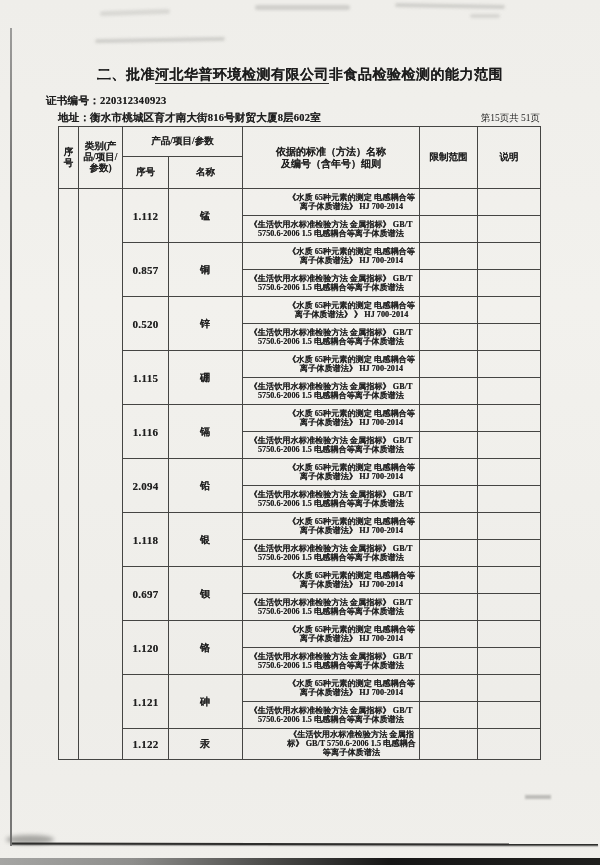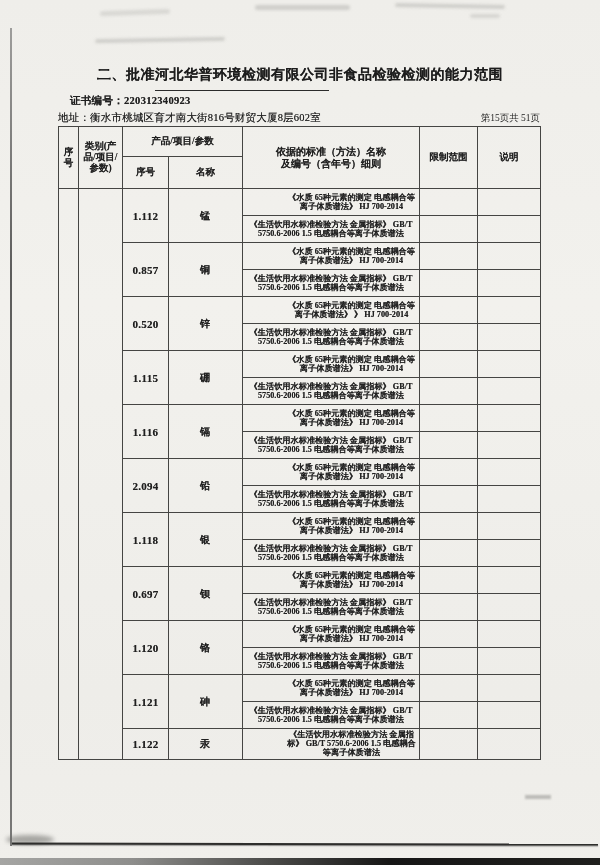--- a/index.html
+++ b/index.html
@@ -43,32 +43,32 @@
   .mid-smudge { left:525px; top:795px; width:26px; height:4px; background:rgba(110,110,108,.4); filter:blur(1px); }
   
   .title {
     position:absolute; top:66px; left:0; width:600px;
     text-align:center; font-size:14px; font-weight:600;
     letter-spacing:.5px; color:#1c1c1c;
     text-shadow:0 0 .5px rgba(35,35,35,.8);
   }
   .title .company {
     font-weight:700;
-    border-bottom:1.5px solid #2b2b2b; padding-bottom:8px;
+    border-bottom:1.5px solid #2b2b2b; padding-bottom:1px;
   }
   .meta-cert {
-    position:absolute; top:94px; left:70px;
+    position:absolute; top:94px; left:46px;
     font-size:10.5px; font-weight:600; letter-spacing:.3px;
     text-shadow:0 0 .4px rgba(35,35,35,.7);
   }
   .meta-row {
     position:absolute; top:111px; left:58px; width:482px;
     display:flex; justify-content:space-between; align-items:baseline;
   }
-  .meta-addr { font-size:10.5px; font-weight:400; letter-spacing:.2px; text-shadow:0 0 .4px rgba(35,35,35,.7); }
+  .meta-addr { font-size:10.5px; font-weight:700; letter-spacing:.2px; text-shadow:0 0 .4px rgba(35,35,35,.7); }
   .page-indicator { font-size:9.5px; font-weight:400; }
   
   table.cap {
     position:absolute; top:126px; left:58px; width:482px;
     border-collapse:collapse; table-layout:fixed;
     text-shadow:0 0 .4px rgba(35,35,35,.65);
   }
   table.cap th, table.cap td {
     border:1px solid #454543;
     text-align:center; vertical-align:middle;

